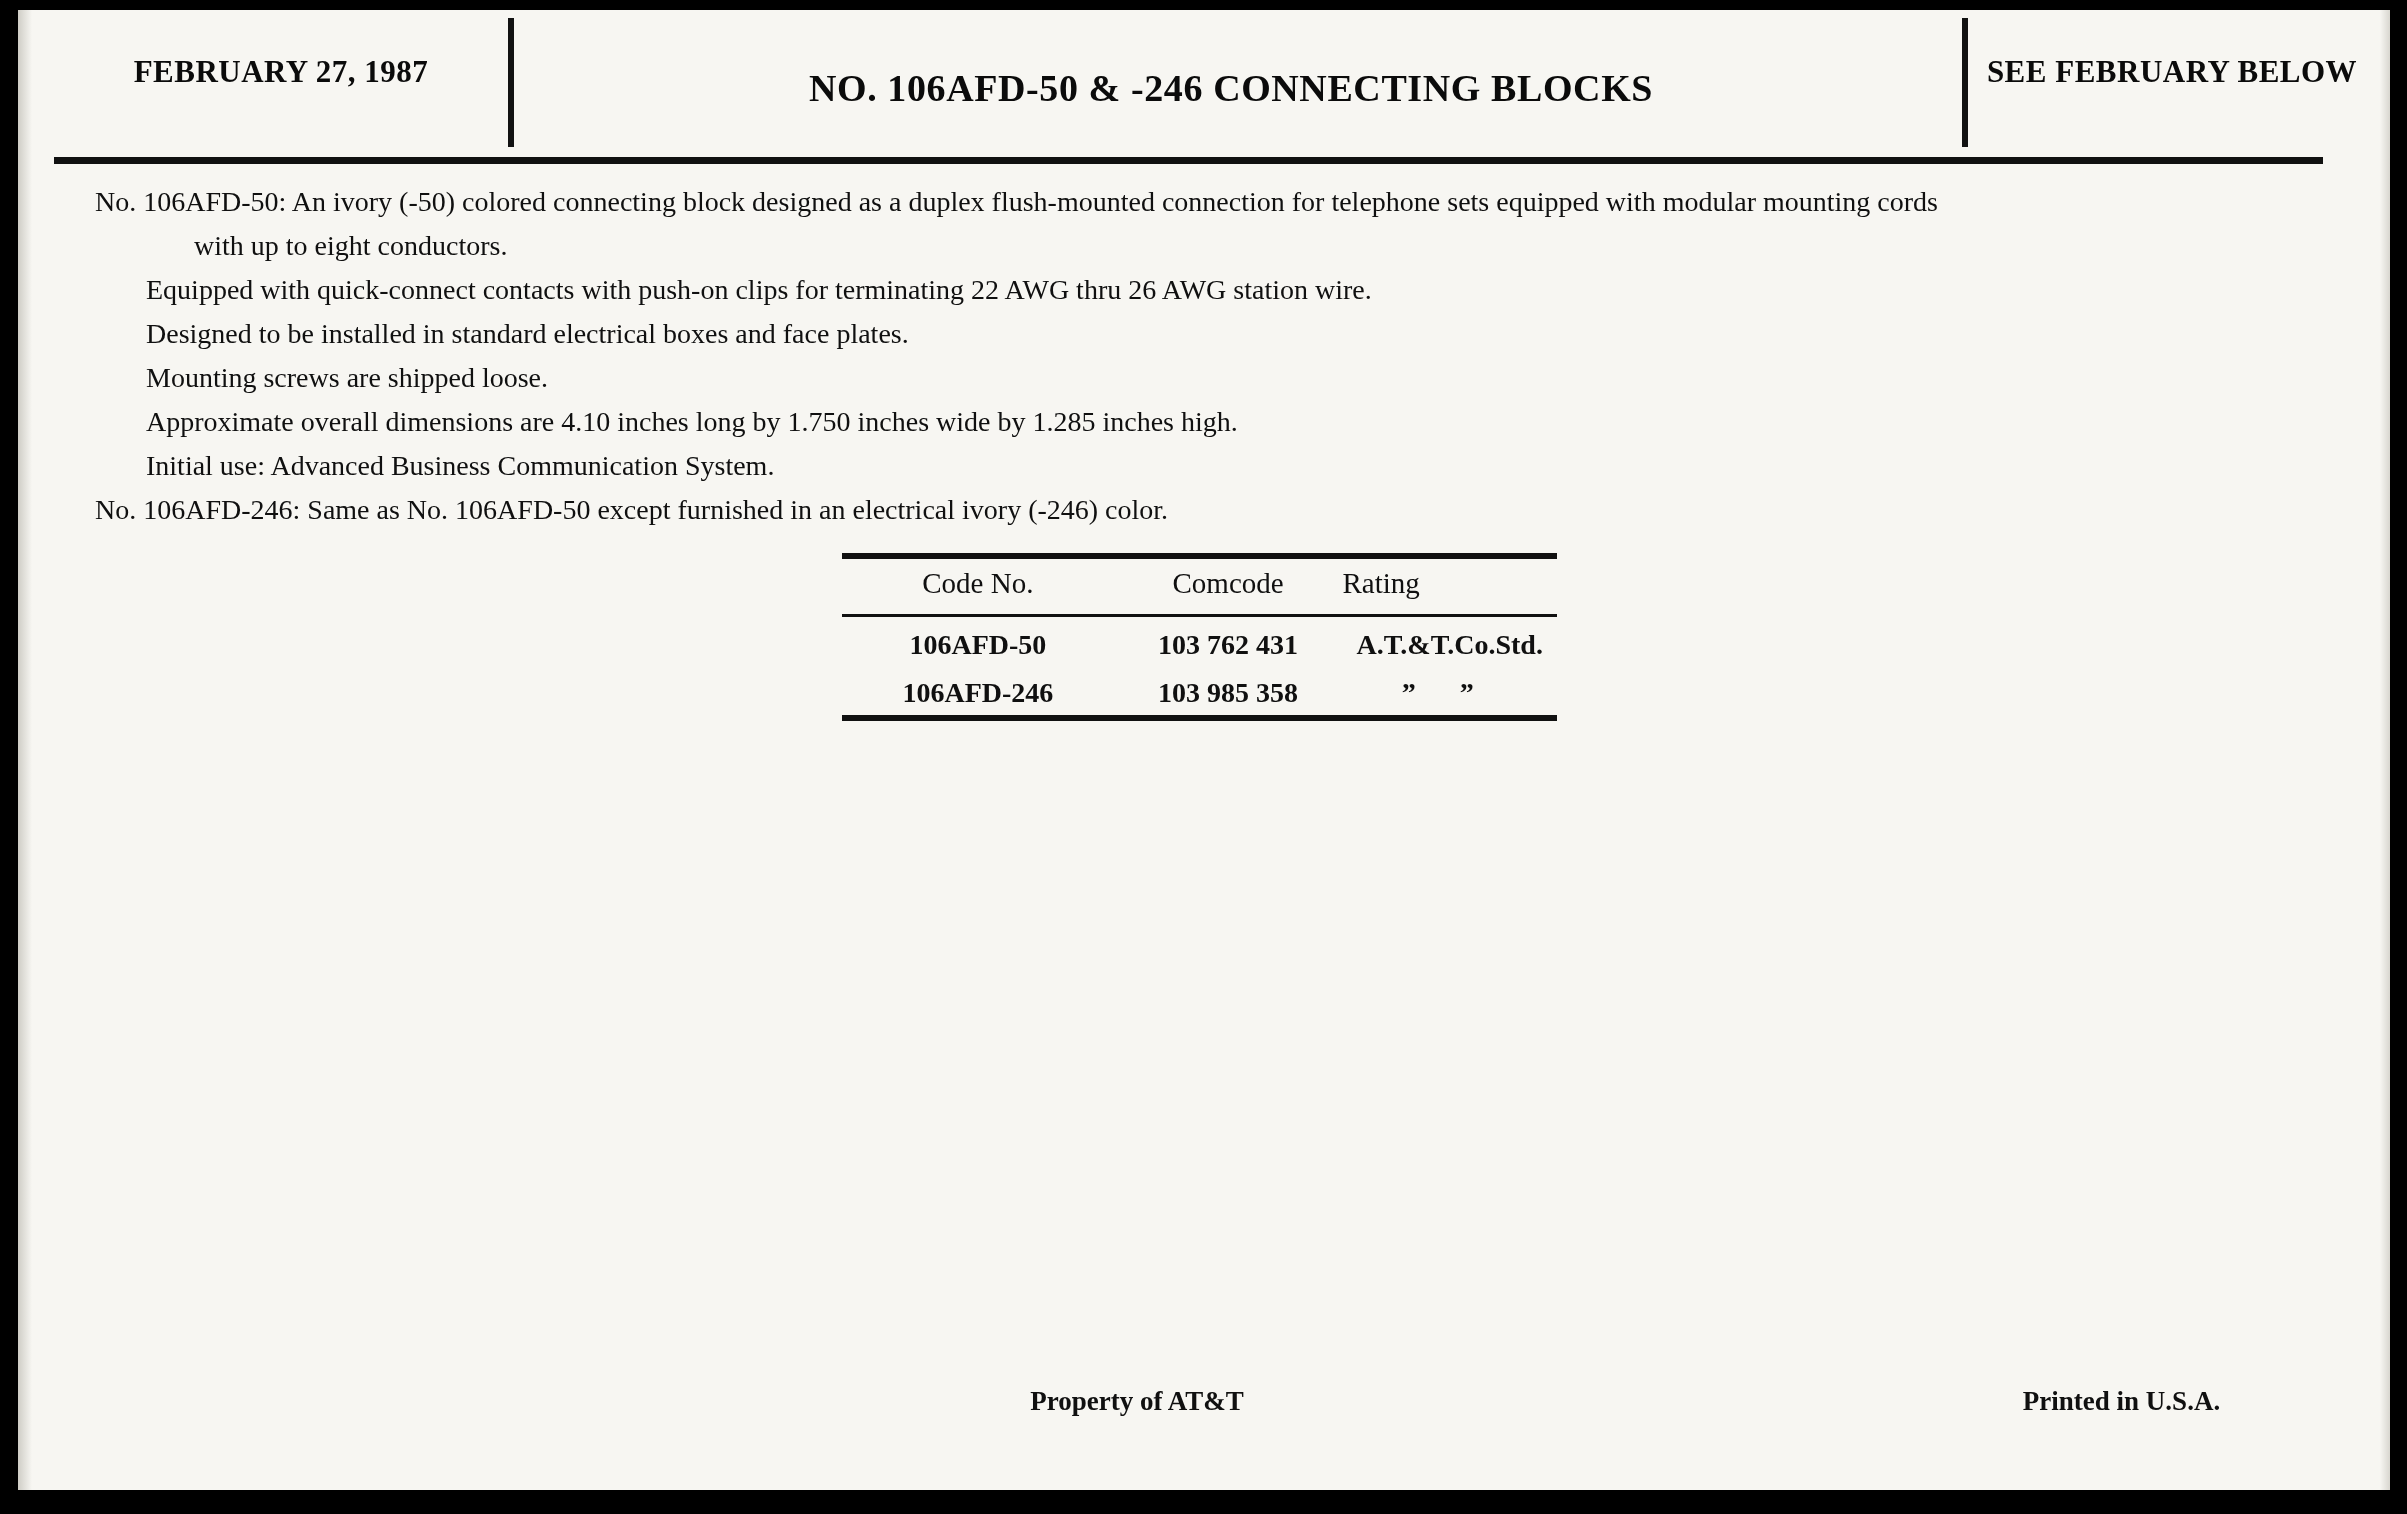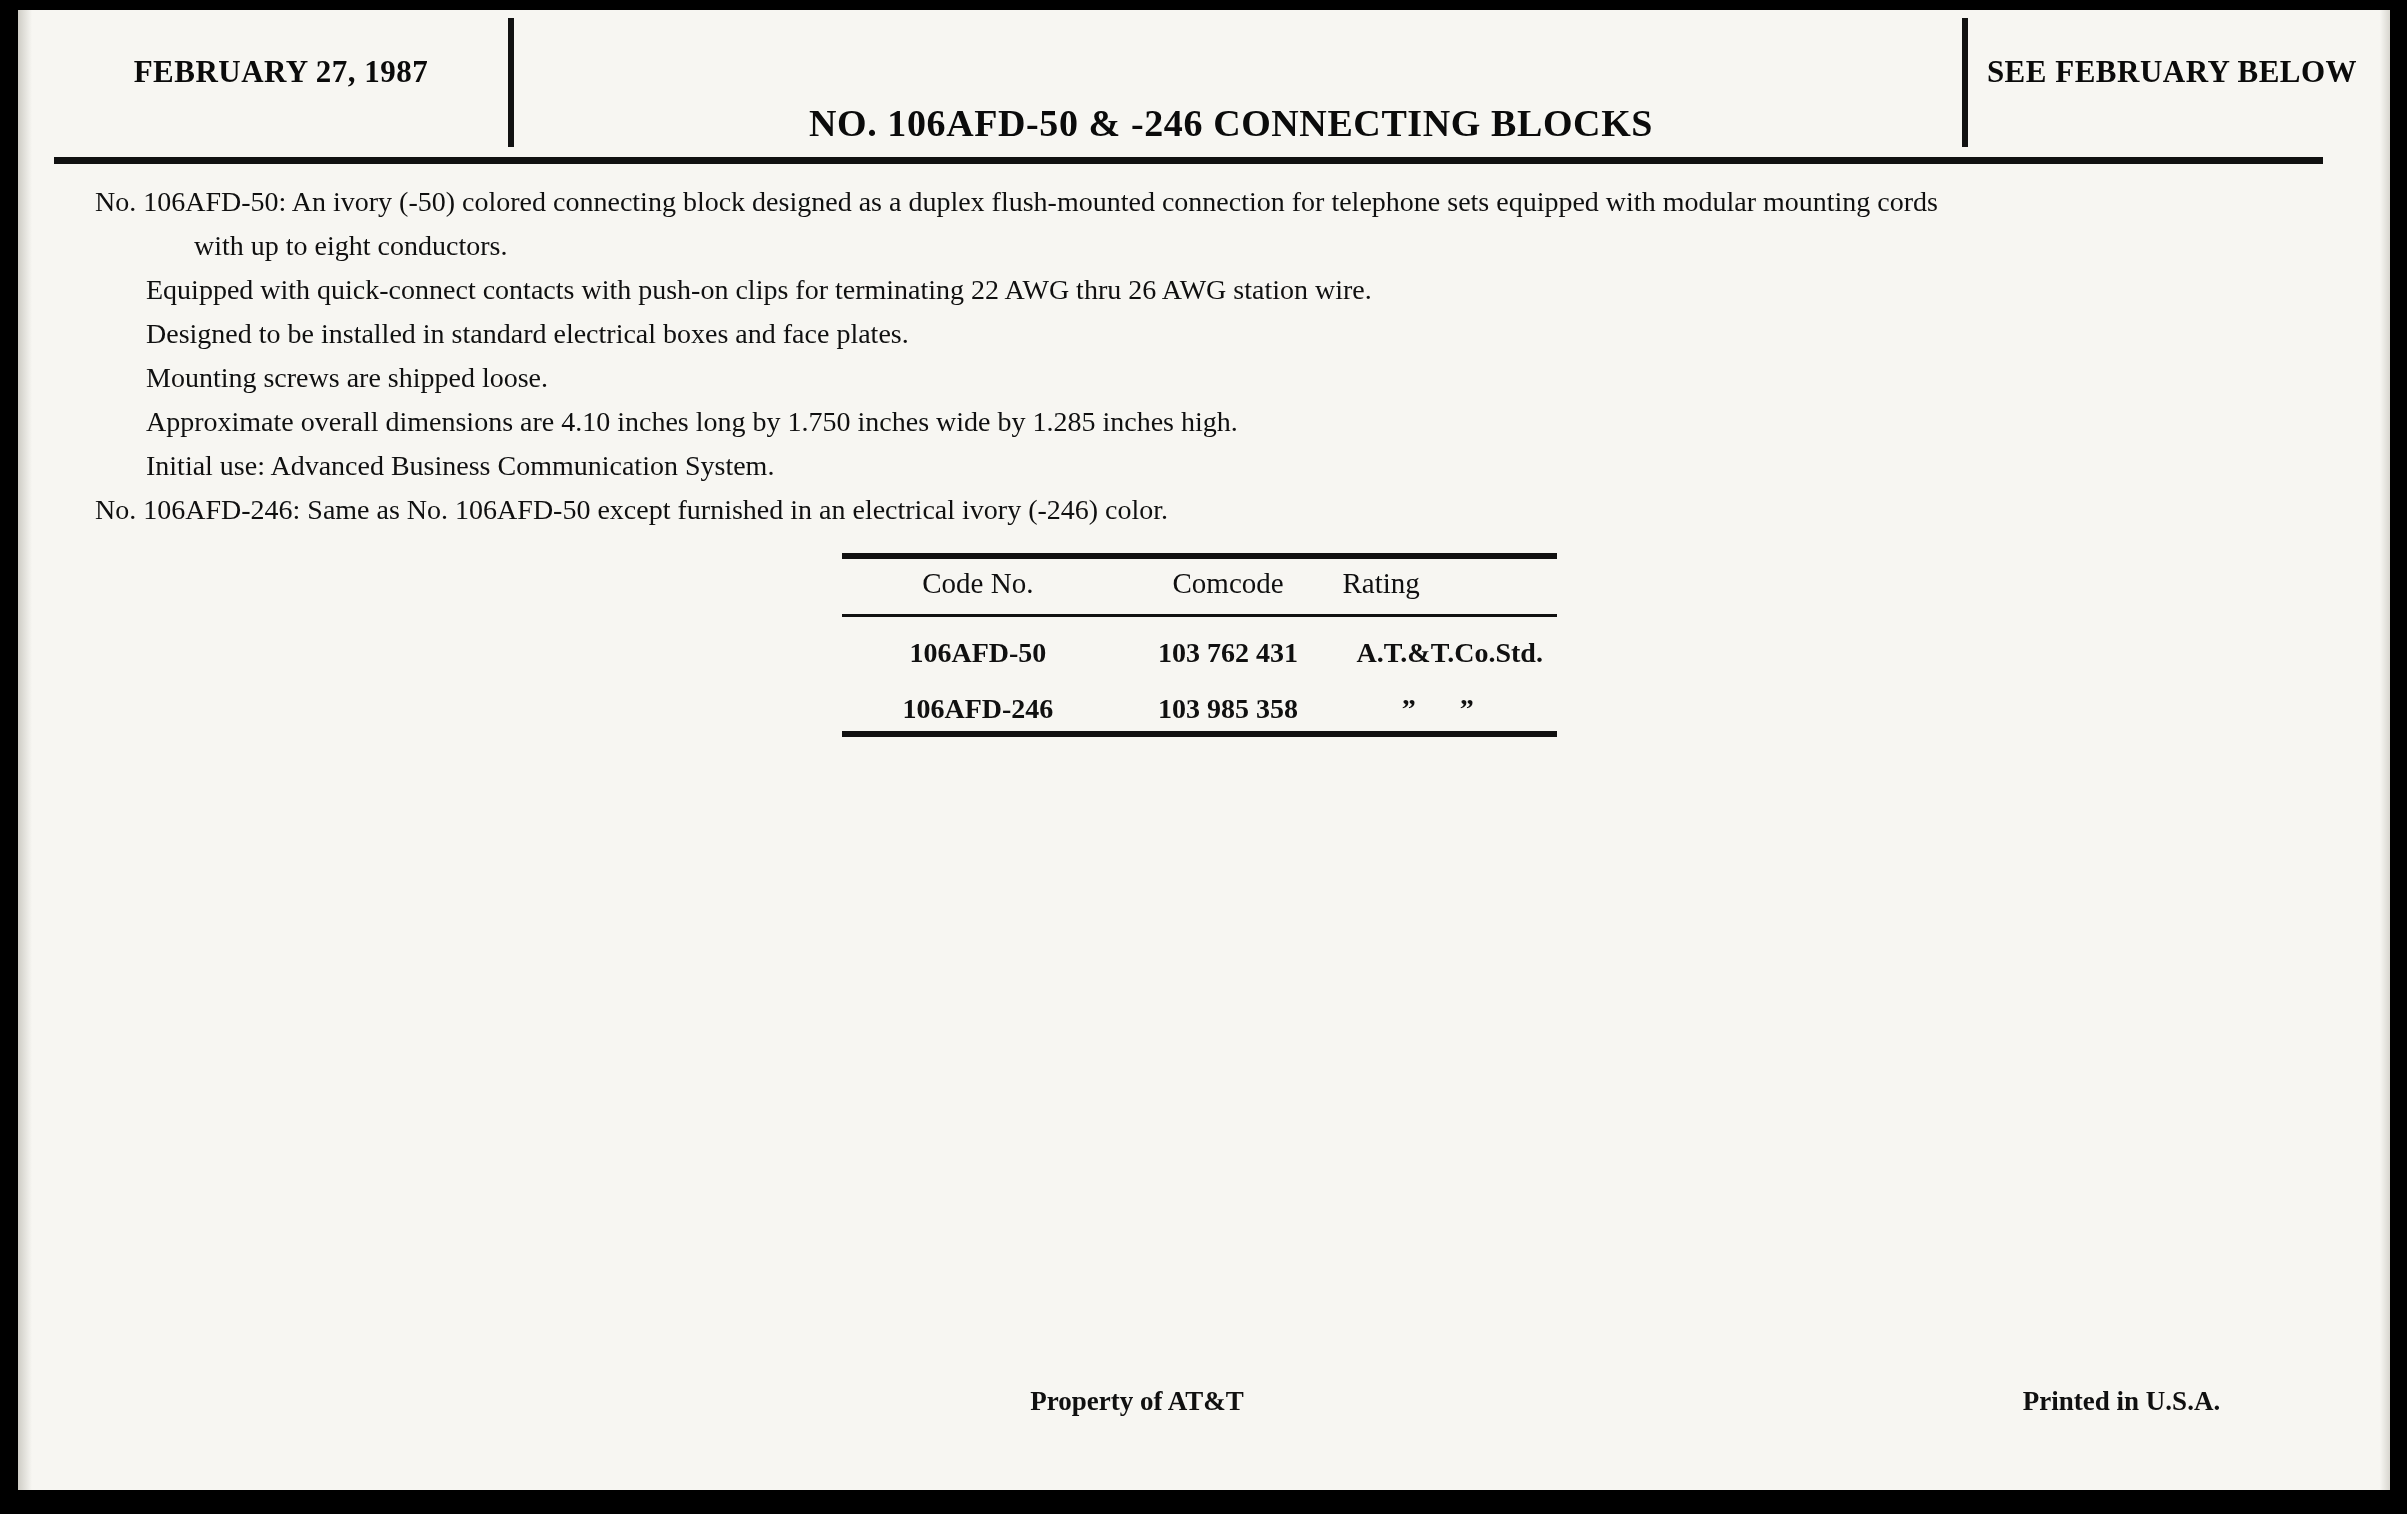--- a/index.html
+++ b/index.html
@@ -76,21 +76,20 @@
   .hdr-title {
     position: absolute;
     left: 465px;
     top: 48px;
     width: 1416px;
     text-align: center;
     font-weight: bold;
     font-size: 38px;
     letter-spacing: 0.6px;
     color: #0b0b0b;
-    margin-top: 35px;
   }
   .hdr-rule-right {
     position: absolute;
     left: 1904px;
     top: 0px;
     width: 6px;
     height: 129px;
     background: #121212;
   }
   .hdr-ratings {
@@ -166,21 +165,21 @@
   }
   .rating-table th {
     font-weight: normal;
     font-size: 29px;
     padding: 8px 0 12px 0;
     color: #101010;
   }
   .rating-table td {
     font-weight: bold;
     font-size: 28px;
-    padding: 20px 0 4px 0;
+    padding: 12px 0 4px 0;
     color: #101010;
     text-align: center;
   }
   .col-code { width: 38%; text-align: center; }
   .col-comcode { width: 32%; text-align: center; }
   .col-rating { width: 30%; text-align: left; }
   td.col-rating.ditto {
     letter-spacing: 44px;
     text-indent: 20px;
   }

